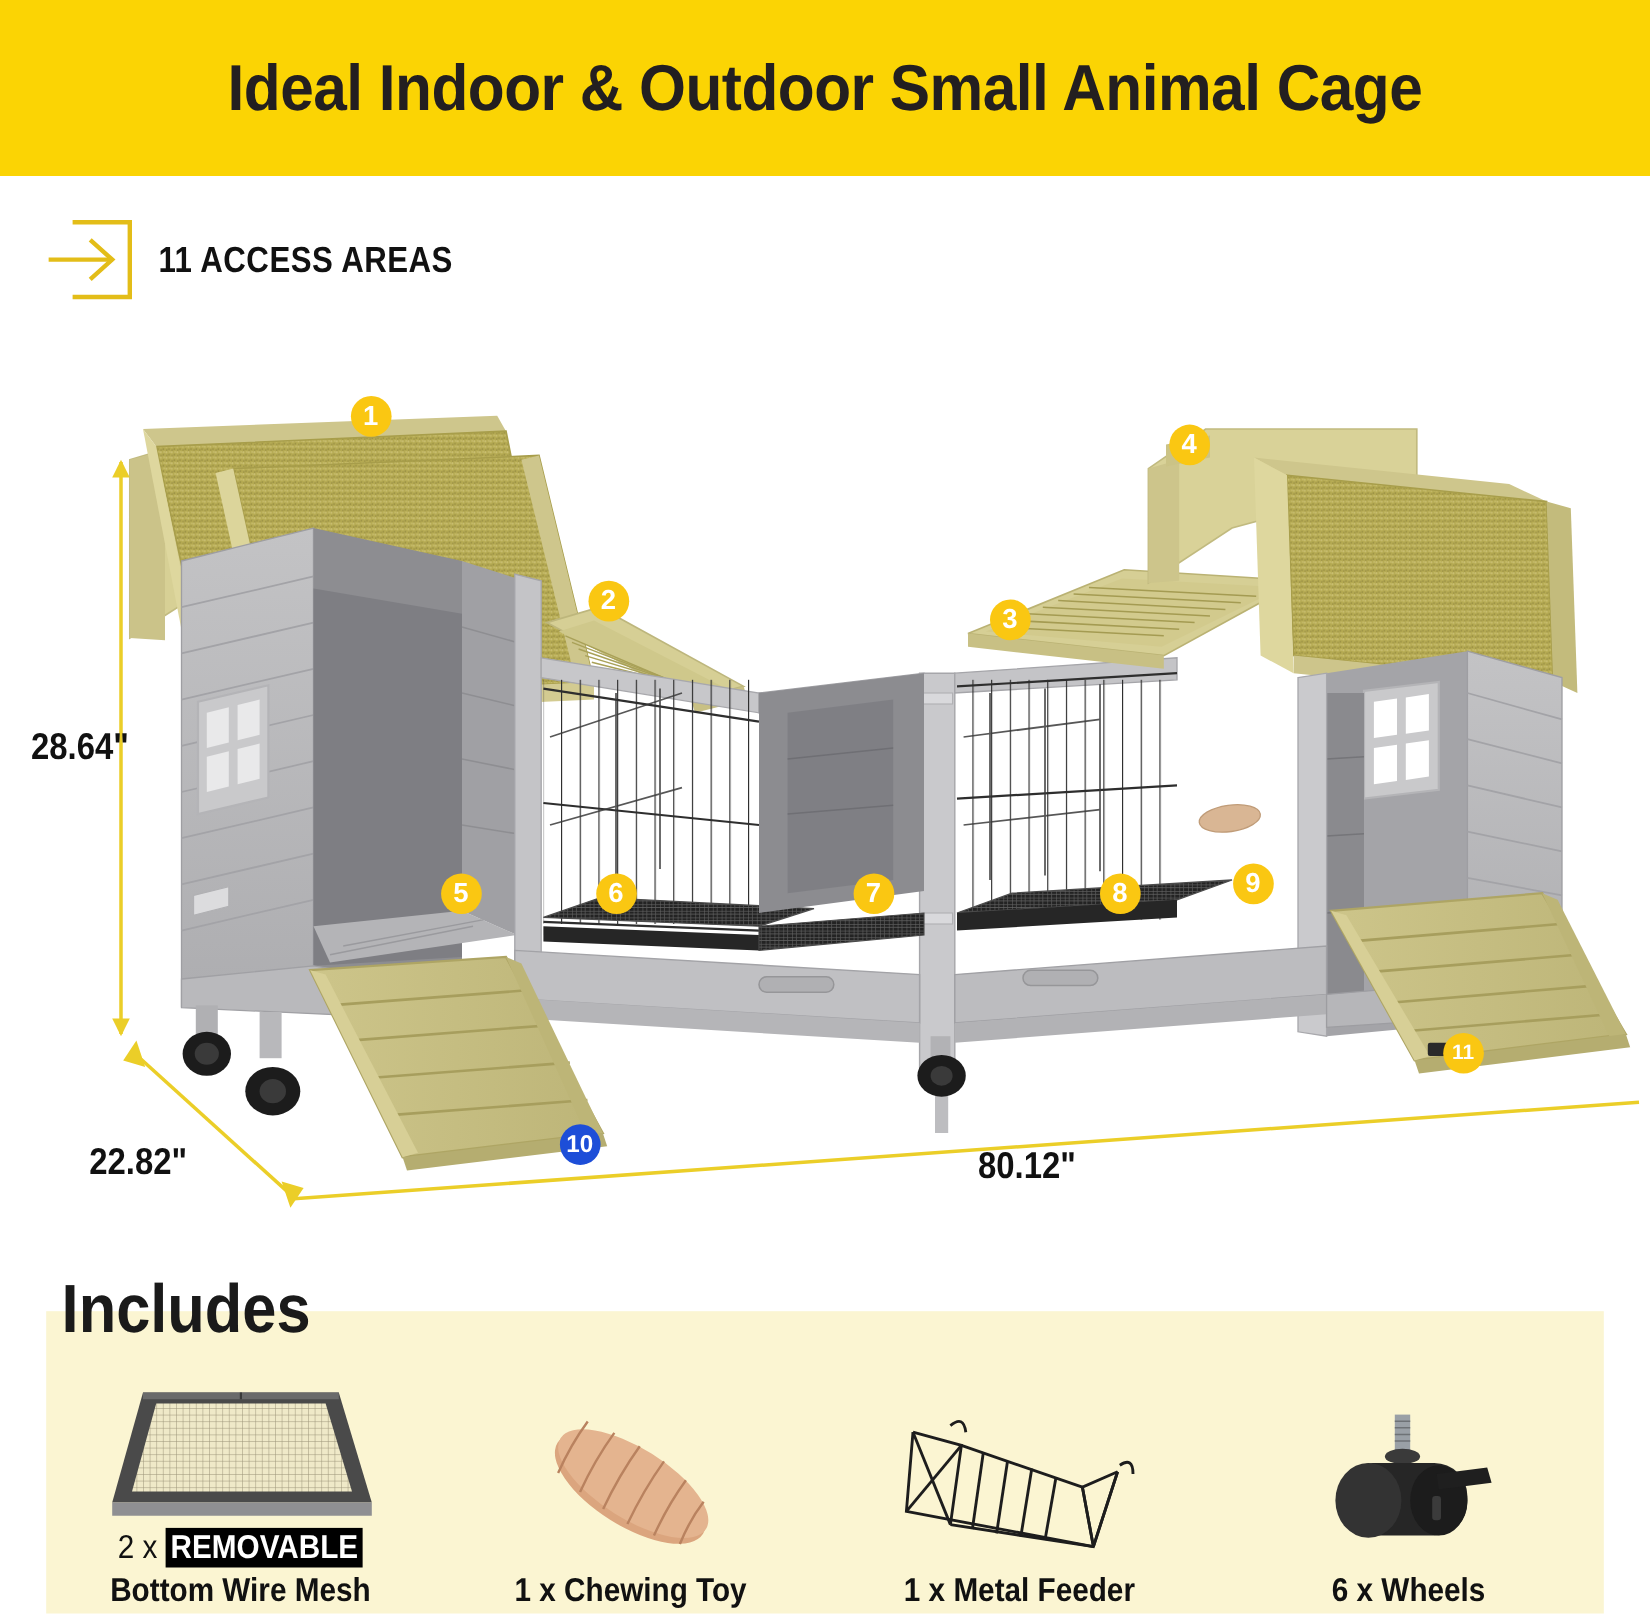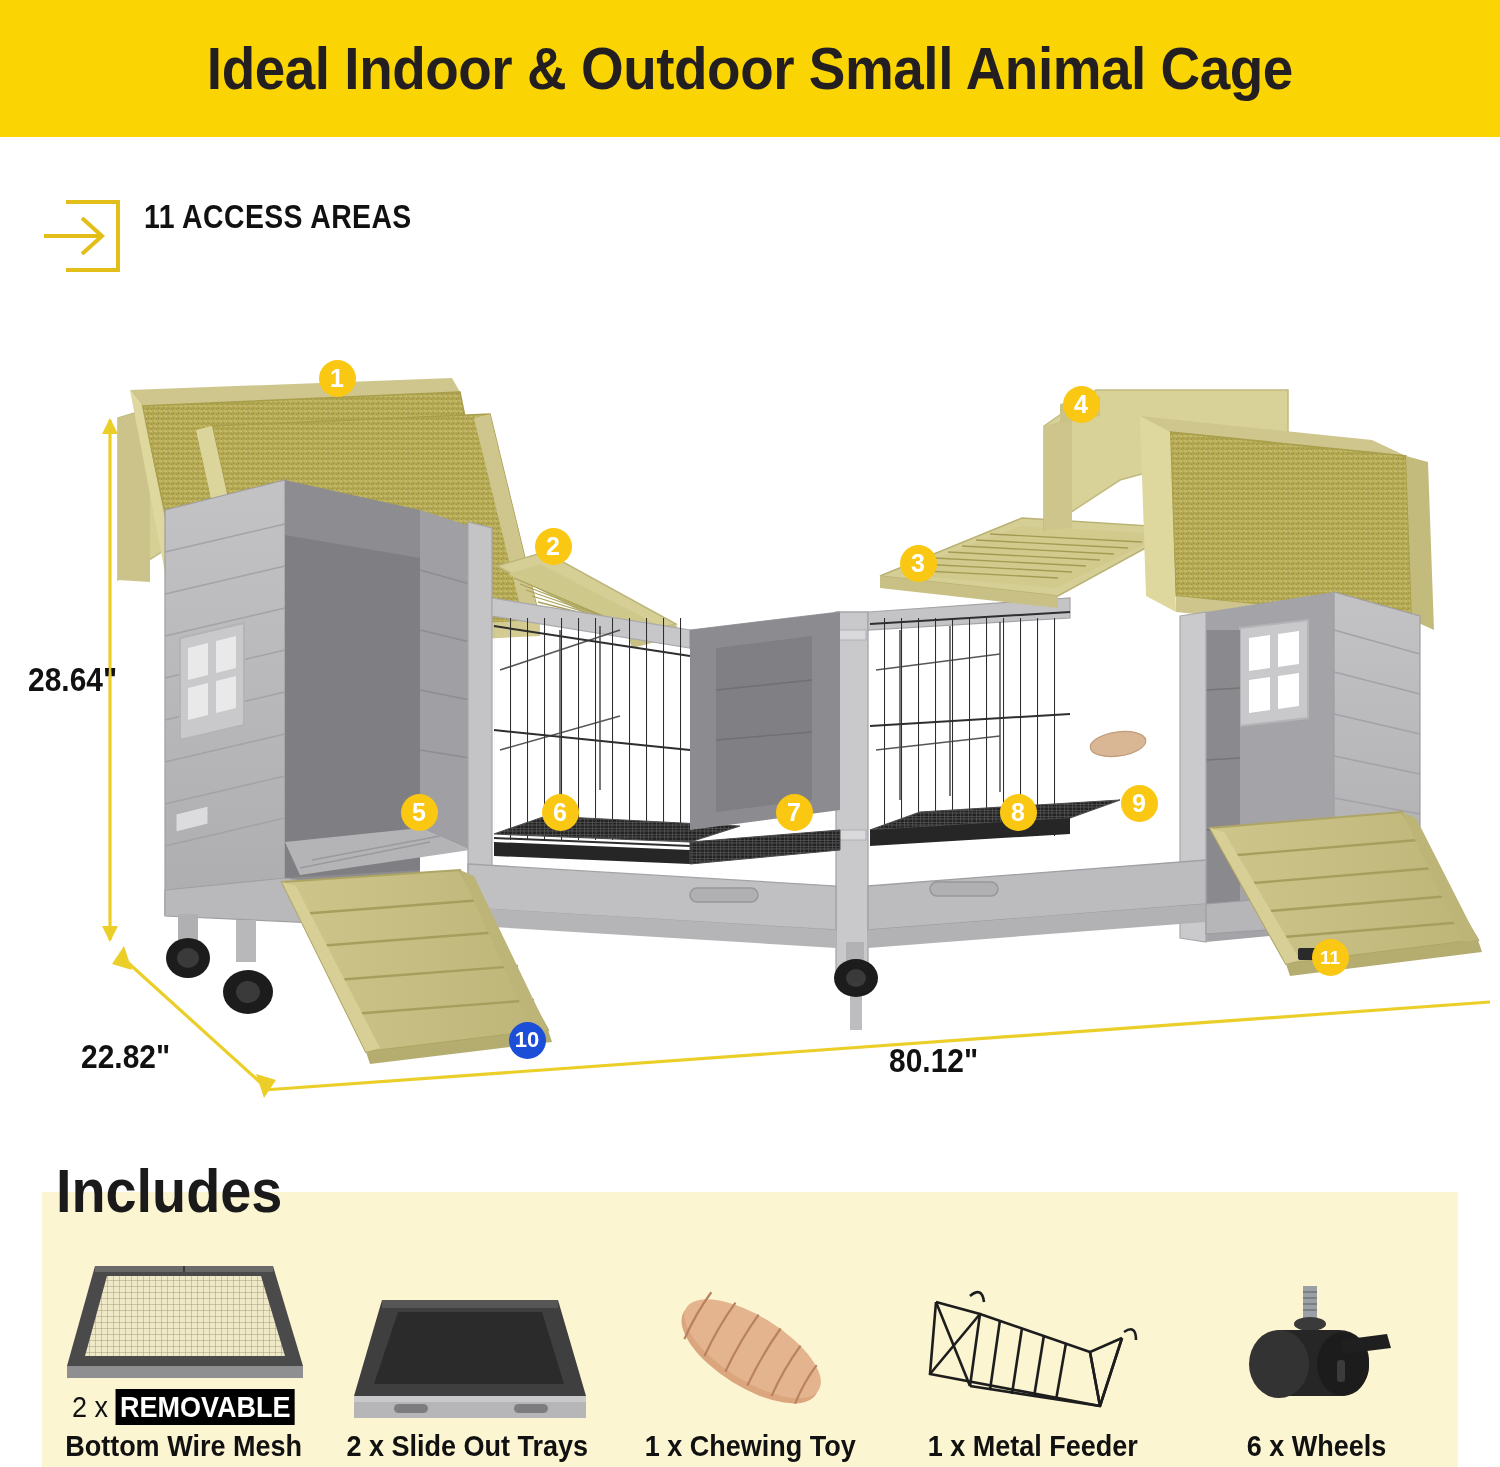--- a/index.html
+++ b/index.html
@@ -7,39 +7,39 @@
   body {
     width:1500px; height:1467px;
     background:#ffffff;
     font-family:"Liberation Sans", sans-serif;
     position:relative;
     overflow:hidden;
   }
 
   
   #title-banner{
-    position:absolute; left:0; top:0; width:1500px; height:137px;
+    position:absolute; left:0; top:0; width:1500px; height:160px;
     background:#FBD404;
     display:flex; align-items:center; justify-content:center;
   }
   #banner-title{
     font-family:"Liberation Sans", sans-serif;
     font-weight:bold;
     font-size:59px;
     color:#231f20;
     letter-spacing:-0.5px;
     transform:scaleX(0.93);
     white-space:nowrap;
     text-align:center;
   }
 
   
   #access-row{
     position:absolute; left:44px; top:198px;
-    display:flex; gap:22px;
+    display:flex; align-items:center; gap:22px;
   }
   #enter-icon{ width:78px; height:76px; display:block; }
   #access-label{
     font-size:33px; font-weight:bold; color:#111; letter-spacing:0.5px;
     transform:scaleX(0.86); transform-origin:left center;
     white-space:nowrap;
   }
 
   
   #product-stage{
@@ -466,36 +466,20 @@
     </div>
     <div class="inc-caption">
       <div class="cap-l1">
         <span class="thin">2 x</span>
         <span class="hl">REMOVABLE</span>
       </div>
       <div>Bottom Wire Mesh</div>
     </div>
   </div>
 
-  <div class="inc-item">
-    <div class="inc-art">
-      <svg width="250" height="150" viewBox="0 0 250 150">
-        <polygon points="40,22 216,22 244,118 12,118" fill="#3f3f3f"></polygon>
-        <polygon points="56,34 200,34 222,106 32,106" fill="#2b2b2b"></polygon>
-        <polygon points="12,118 244,118 244,140 12,140" fill="#b6b6b9"></polygon>
-        <polygon points="12,118 244,118 244,124 12,124" fill="#c9c9cc"></polygon>
-        <rect x="52" y="126" width="34" height="9" rx="4.5" fill="#7d7d80"></rect>
-        <rect x="172" y="126" width="34" height="9" rx="4.5" fill="#7d7d80"></rect>
-        <polygon points="40,22 216,22 216,30 40,30" fill="#565656"></polygon>
-      </svg>
-    </div>
-    <div class="inc-caption">
-      <div>2 x Slide Out Trays</div>
-    </div>
-  </div>
 
   <div class="inc-item">
     <div class="inc-art">
       <svg width="250" height="150" viewBox="0 0 250 150">
         <g transform="rotate(32 125 75)">
           <ellipse cx="125" cy="75" rx="78" ry="34" fill="#dba57e"></ellipse>
           <ellipse cx="125" cy="70" rx="78" ry="32" fill="#e4b48f"></ellipse>
           <g stroke="#b9825f" stroke-width="2.2" fill="none">
             <path d="M60 44 Q58 70 62 98"></path>
             <path d="M86 40 Q84 70 88 102"></path>

